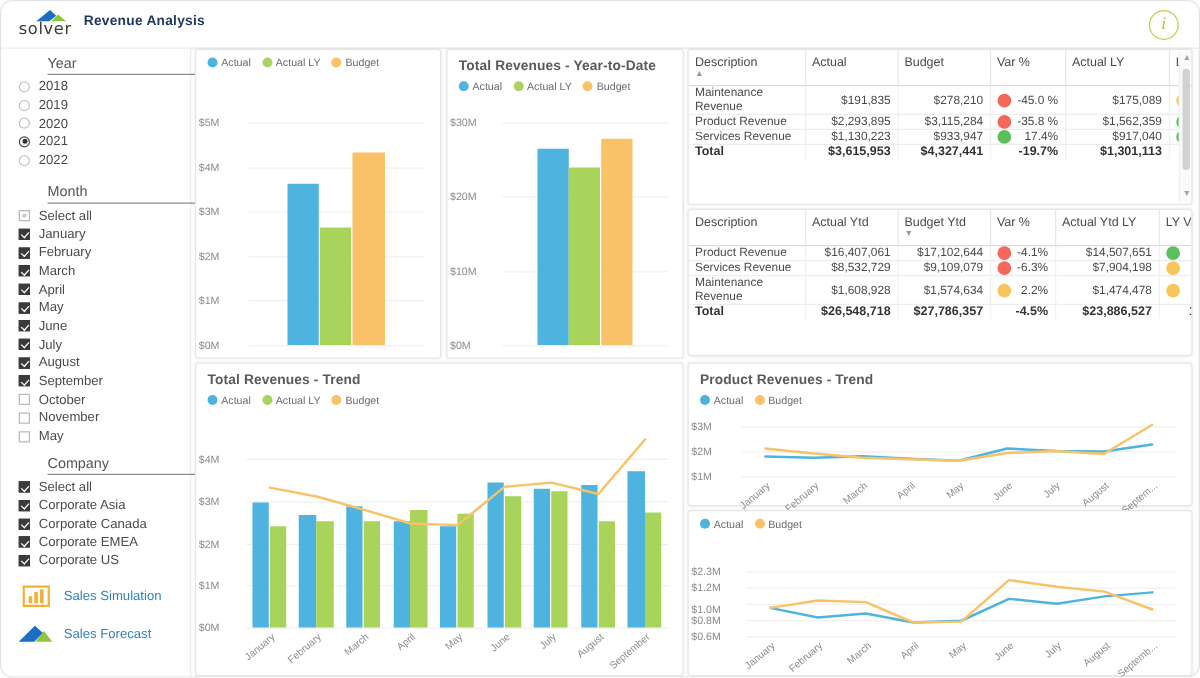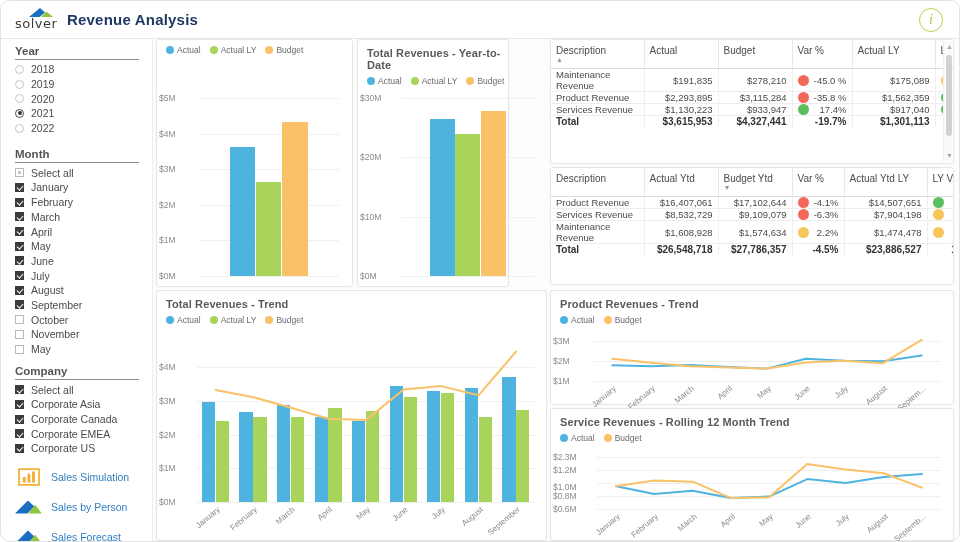--- a/index.html
+++ b/index.html
@@ -27,43 +27,43 @@
   }
   .logo-wrap { position: absolute; left: 14px; top: 6px; width: 46px; height: 26px; }
   .logo-mark { position:absolute; left: 14px; top: 1px; width: 26px; height: 10px; }
   .logo-text {
     position: absolute; left: 0; top: 9px;
     font-family: "DejaVu Sans", sans-serif;
     font-size: 13px; letter-spacing: .5px; color: #3a3a3a;
   }
   .page-title {
     position: absolute; left: 66px; top: 10px;
-    font-size: 15px; font-weight: bold; color: #1f3864;
+    font-size: 11px; font-weight: bold; color: #1f3864;
     letter-spacing: .2px;
   }
   .info-btn {
     position: absolute; right: 18px; top: 7px;
     width: 24px; height: 24px; border-radius: 50%;
     border: 1.6px solid #b5d34a;
     color: #a8c93f; font-size: 14px; font-style: italic;
     font-family: "Liberation Serif", serif;
     text-align: center; line-height: 21px;
     cursor: pointer;
   }
 
   
   .sidebar {
     position: absolute; left: 0; top: 38px; width: 152px; height: 504px;
     background: #fff; padding: 6px 0 0 14px;
     border-right: 1px solid #eee;
   }
   .filter-head {
-    font-size: 11.5px; color: #555; font-weight: bold;
+    font-size: 11.5px; color: #555; font-weight: normal;
     padding-bottom: 2px; margin-bottom: 2px;
-    border-bottom: 1px solid #8c8c8c; width: 124px;
+    border-bottom: 1px solid #8c8c8c; width: 124px; margin-left: 23px;
   }
   .opt { display: flex; align-items: center; height: 14.7px; }
   .opt .lbl { font-size: 10.5px; color: #4a4a4a; }
   .radio {
     width: 9px; height: 9px; border-radius: 50%;
     border: 1px solid #c4c4c4; margin-right: 7px; flex: 0 0 auto;
     background: #fff;
   }
   .radio.on { border-color: #4a4a4a; position: relative; }
   .radio.on::after {
@@ -277,27 +277,20 @@
       </div>
     <div id="nav-list" style="margin-top:6px">
         <div class="nav-link">
        <svg class="nav-ico" viewBox="0 0 24 18">
   <path d="M3 2 h18 v14 h-18 z" fill="none" stroke="#F2B134" stroke-width="1.6"></path>
   <rect x="6.5" y="9" width="2.6" height="5" fill="#F2B134"></rect>
   <rect x="10.6" y="6" width="2.6" height="8" fill="#F2B134"></rect>
   <rect x="14.7" y="4" width="2.6" height="10" fill="#F2B134"></rect>
           </svg>
        <span class="nav-lbl">Sales Simulation</span>
-     </div>
-        <div class="nav-link">
-       <svg class="nav-ico" viewBox="0 0 26 18">
-  <path d="M0 15 L12 3 L18 8.5 L11.5 15 Z" fill="#1b6ec2"></path>
-  <path d="M12.5 15 L18.6 7 L25 15 Z" fill="#8cc63e"></path>
-          </svg>
-       <span class="nav-lbl">Sales by Person</span>
      </div>
         <div class="nav-link">
        <svg class="nav-ico" viewBox="0 0 26 18">
   <path d="M0 15 L12 3 L18 8.5 L11.5 15 Z" fill="#1b6ec2"></path>
   <path d="M12.5 15 L18.6 7 L25 15 Z" fill="#8cc63e"></path>
           </svg>
        <span class="nav-lbl">Sales Forecast</span>
      </div>
       </div>
   </div>
@@ -329,21 +322,21 @@
           <div class="ytick" style="left:-40px;top:71.2px">$3M</div>
           <div class="gridline" style="top:35.6px;width:140px"></div>
           <div class="ytick" style="left:-40px;top:35.6px">$4M</div>
           <div class="gridline" style="top:0.0px;width:140px"></div>
           <div class="ytick" style="left:-40px;top:0.0px">$5M</div>
           <div class="bar" style="left:30.8px;width:25.5px;height:128.7px;background:#4FB3DF"></div>
           <div class="bar" style="left:56.9px;width:25.5px;height:94.5px;background:#A9D45C"></div>
           <div class="bar" style="left:83.1px;width:25.5px;height:154.1px;background:#F9C268"></div>
         </div>
       </div>
-      <div class="panel" style="left:356px;top:38px;width:152px;height:248px">
+      <div class="panel" style="left:356px;top:38px;width:190px;height:248px">
         <div class="panel-title">Total Revenues - Year-to-Date</div>
         <div class="legend">
           <span class="li">
       <span class="dot" style="background:#4FB3DF"></span>
       <span class="lg-lbl">Actual</span>
           </span>
           <span class="li">
       <span class="dot" style="background:#A9D45C"></span>
       <span class="lg-lbl">Actual LY</span>
           </span>
@@ -453,21 +446,20 @@
         <div class="xtick" style="left:48.0px;top:93px;width:52px">February</div>
         <div class="xtick" style="left:86.7px;top:93px;width:52px">March</div>
         <div class="xtick" style="left:125.3px;top:93px;width:52px">April</div>
         <div class="xtick" style="left:164.0px;top:93px;width:52px">May</div>
         <div class="xtick" style="left:202.7px;top:93px;width:52px">June</div>
         <div class="xtick" style="left:241.3px;top:93px;width:52px">July</div>
         <div class="xtick" style="left:280.0px;top:93px;width:52px">August</div>
         <div class="xtick" style="left:318.7px;top:93px;width:52px">Septem...</div>
       </div>
       <div class="panel" style="left:549px;top:407px;width:404px;height:133px">
-        <div class="panel-title">Service Revenues - Rolling 12 Month Trend</div>
         <div class="legend">
           <span class="li">
       <span class="dot" style="background:#4FB3DF"></span>
       <span class="lg-lbl">Actual</span>
           </span>
           <span class="li">
       <span class="dot" style="background:#F9C268"></span>
       <span class="lg-lbl">Budget</span>
           </span>
         </div>

